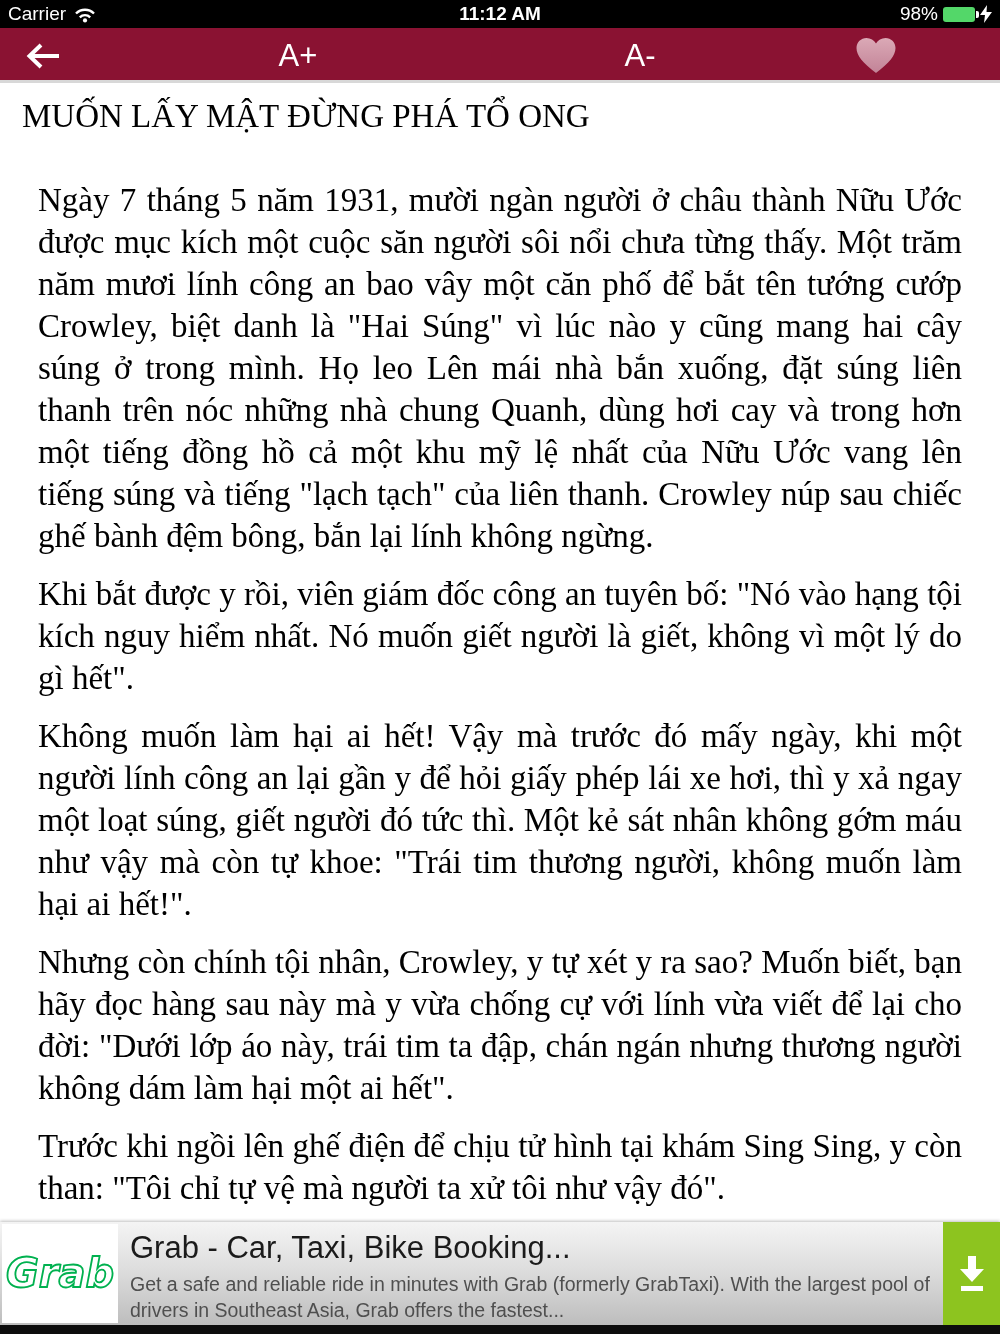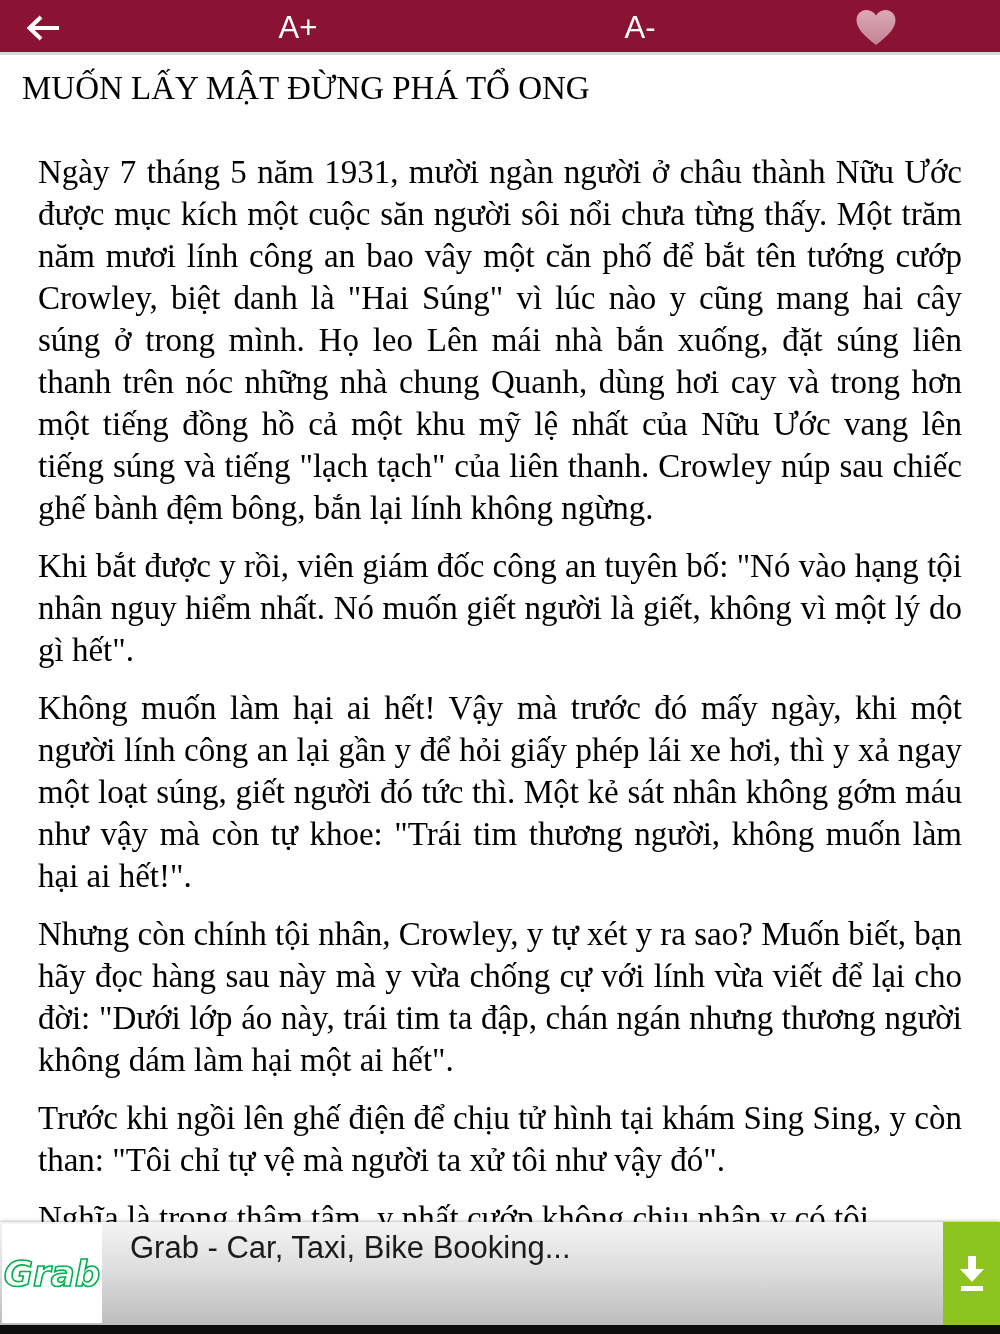--- a/index.html
+++ b/index.html
@@ -53,21 +53,21 @@
   .reader p { margin:16px; }
 
   
   .ad-banner {
     position:absolute; left:0; bottom:9px; width:1000px; height:103px;
     background:linear-gradient(180deg,#f4f4f4 0%,#dedede 45%,#bdbdbd 100%);
     box-shadow:0 -1px 3px rgba(0,0,0,0.25);
     cursor:pointer;
   }
   .ad-logo-box {
-    position:absolute; left:2px; top:2px; width:100px; height:99px;
+    position:absolute; left:2px; top:2px; width:116px; height:99px;
     background:#ffffff; display:flex; align-items:center; justify-content:center;
   }
   .ad-text { position:absolute; left:130px; top:6px; right:70px; }
   .ad-title {
     font-size:31px; color:#1b1b1b; line-height:40px;
     white-space:nowrap; overflow:hidden;
   }
   .ad-desc {
     margin-top:3px; font-size:19.5px; line-height:26px; color:#4f4f4f;
     max-width:800px;
@@ -82,20 +82,44 @@
   .bottom-bar {
     position:absolute; left:0; bottom:0; width:1000px; height:9px;
     background:#0d0d0d;
   }
 </style>
 </head>
 <body>
 
 <div class="screen">
 
+  <div class="status-bar">
+    <div class="status-left">
+      <span>Carrier</span>
+      <span style="display:inline-flex;">
+        <svg width="24" height="17" viewBox="0 0 24 17">
+          <path d="M3 7.5 A 12.8 12.8 0 0 1 21 7.5" stroke="#ffffff" stroke-width="2.4" fill="none"></path>
+          <path d="M6.8 11.3 A 7.4 7.4 0 0 1 17.2 11.3" stroke="#ffffff" stroke-width="2.4" fill="none"></path>
+          <circle cx="12" cy="14.4" r="2.1" fill="#ffffff"></circle>
+        </svg>
+      </span>
+    </div>
+    <div class="status-time">11:12 AM</div>
+    <div class="status-right">
+      <span>98%</span>
+      <span class="battery-body">
+          <span class="battery-nub"></span>
+        </span>
+      <span style="display:inline-flex;">
+        <svg width="12" height="18" viewBox="0 0 12 18">
+            <path d="M7 0 L0 10 H5 L4 18 L12 7 H6.5 Z" fill="#ffffff"></path>
+          </svg>
+      </span>
+    </div>
+  </div>
 
   <div class="nav-bar">
     <div class="nav-item nav-back">
       <span style="display:inline-flex;">
         <svg width="38" height="30" viewBox="0 0 38 30">
           <path d="M35 15 H7" stroke="#ffffff" stroke-width="4" fill="none"></path>
           <path d="M17 4 L5.5 15 L17 26" stroke="#ffffff" stroke-width="4" fill="none"></path>
         </svg>
       </span>
     </div>
@@ -112,35 +136,36 @@
           </defs>
           <path d="M22 37 C 8.5 26.5 2.5 19.5 2.5 12 C2.5 6.2 7 2 12.5 2 c4 0 7.6 2.1 9.5 5.5 C23.9 4.1 27.5 2 31.5 2 c5.5 0 10 4.2 10 10 C41.5 19.5 35.5 26.5 22 37 Z" fill="url(#heartGrad)"></path>
         </svg>
       </span>
     </div>
   </div>
 
   <div class="reader">
     <div class="reader-title">MUỐN LẤY MẬT ĐỪNG PHÁ TỔ ONG</div>
     <p>Ngày 7 tháng 5 năm 1931, mười ngàn người ở châu thành Nữu Ước được mục kích một cuộc săn người sôi nổi chưa từng thấy. Một trăm năm mươi lính công an bao vây một căn phố để bắt tên tướng cướp Crowley, biệt danh là "Hai Súng" vì lúc nào y cũng mang hai cây súng ở trong mình. Họ leo Lên mái nhà bắn xuống, đặt súng liên thanh trên nóc những nhà chung Quanh, dùng hơi cay và trong hơn một tiếng đồng hồ cả một khu mỹ lệ nhất của Nữu Ước vang lên tiếng súng và tiếng "lạch tạch" của liên thanh. Crowley núp sau chiếc ghế bành đệm bông, bắn lại lính không ngừng.</p>
-    <p>Khi bắt được y rồi, viên giám đốc công an tuyên bố: "Nó vào hạng tội nhân nguy hiểm nhất. Nó muốn giết người là giết, không vì một lý do gì hết".</p>
+    <p>Khi bắt được y rồi, viên giám đốc công an tuyên bố: "Nó vào hạng tội kích nguy hiểm nhất. Nó muốn giết người là giết, không vì một lý do gì hết".</p>
     <p>Không muốn làm hại ai hết! Vậy mà trước đó mấy ngày, khi một người lính công an lại gần y để hỏi giấy phép lái xe hơi, thì y xả ngay một loạt súng, giết người đó tức thì. Một kẻ sát nhân không gớm máu như vậy mà còn tự khoe: "Trái tim thương người, không muốn làm hại ai hết!".</p>
     <p>Nhưng còn chính tội nhân, Crowley, y tự xét y ra sao? Muốn biết, bạn hãy đọc hàng sau này mà y vừa chống cự với lính vừa viết để lại cho đời: "Dưới lớp áo này, trái tim ta đập, chán ngán nhưng thương người không dám làm hại một ai hết".</p>
     <p>Trước khi ngồi lên ghế điện để chịu tử hình tại khám Sing Sing, y còn than: "Tôi chỉ tự vệ mà người ta xử tôi như vậy đó".</p>
     <p>Nghĩa là trong thâm tâm, y nhất cướp không chịu nhận y có tội.</p>
   </div>
 
   <div class="ad-banner">
     <div class="ad-logo-box">
       <svg width="112" height="90" viewBox="0 0 112 90">
         <text x="56" y="58" text-anchor="middle" font-family="DejaVu Sans, sans-serif" font-size="40" font-style="italic" font-weight="bold" fill="none" stroke="#00B14F" stroke-width="1.8">Grab</text>
       </svg>
     </div>
     <div class="ad-text">
       <div class="ad-title">Grab - Car, Taxi, Bike Booking...</div>
+      <div class="ad-desc">Get a safe and reliable ride in minutes with Grab (formerly GrabTaxi). With the largest pool of drivers in Southeast Asia, Grab offers the fastest...</div>
     </div>
     <div class="ad-download">
       <span style="display:inline-flex;">
         <svg width="36" height="40" viewBox="0 0 36 40">
           <path d="M14 2 h8 v13 h8 L18 28 6 15 h8 Z" fill="#ffffff"></path>
           <rect x="7" y="32" width="22" height="5" fill="#ffffff"></rect>
         </svg>
       </span>
     </div>
   </div>

